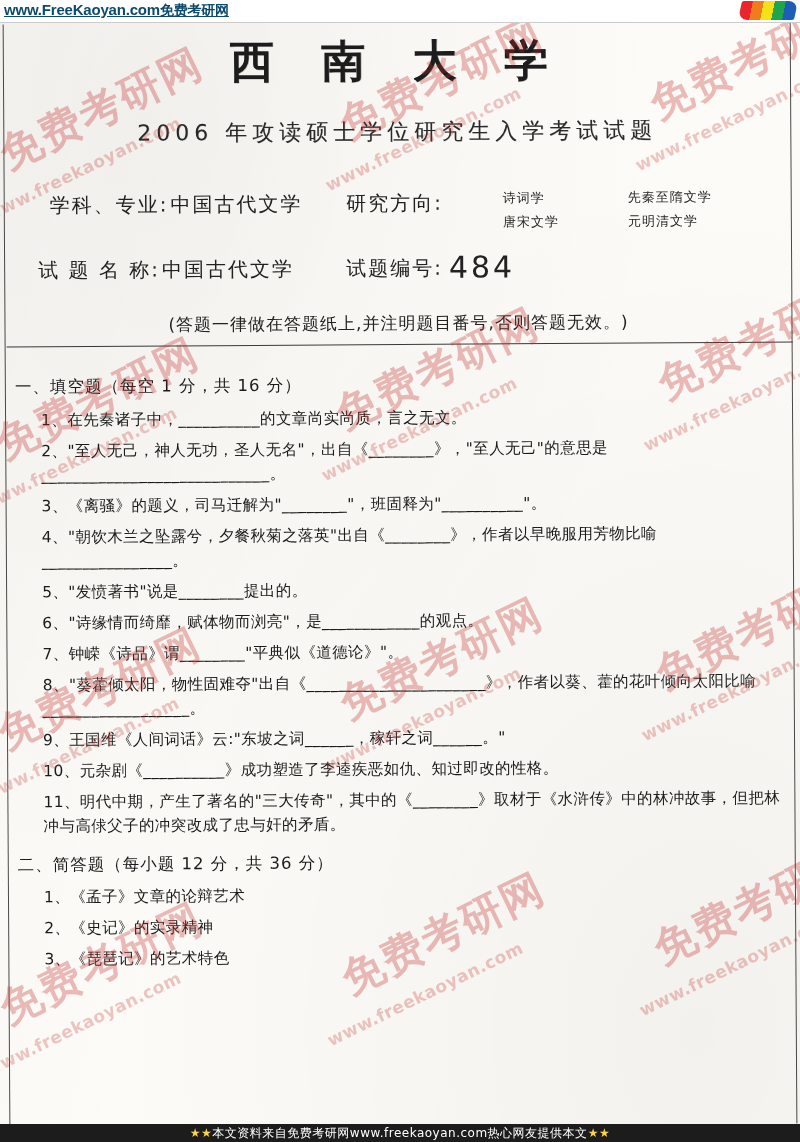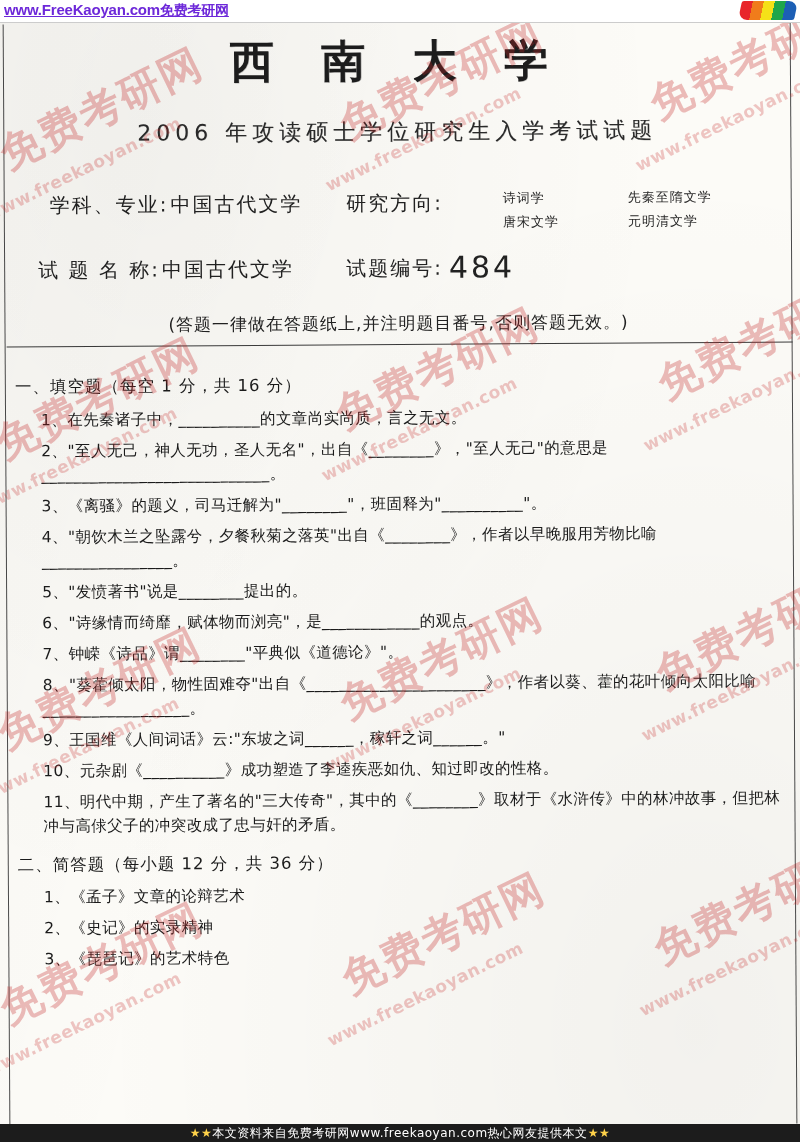--- a/index.html
+++ b/index.html
@@ -26,21 +26,21 @@
     border-bottom: 1px solid #cccccc;
     z-index: 40;
   }
   .site-brand {
     position: absolute;
     top: 1px;
     left: 4px;
     font-family: "Liberation Sans", sans-serif;
     font-size: 15px;
     font-weight: bold;
-    color: #6d28d9;
+    color: #0c4a6e;
     text-decoration: underline;
     white-space: nowrap;
     letter-spacing: -0.2px;
   }
   .site-brand .cn {
     font-family: "DejaVu Sans", sans-serif;
     font-size: 14px;
   }
   .logo-rainbow {
     position: absolute;

